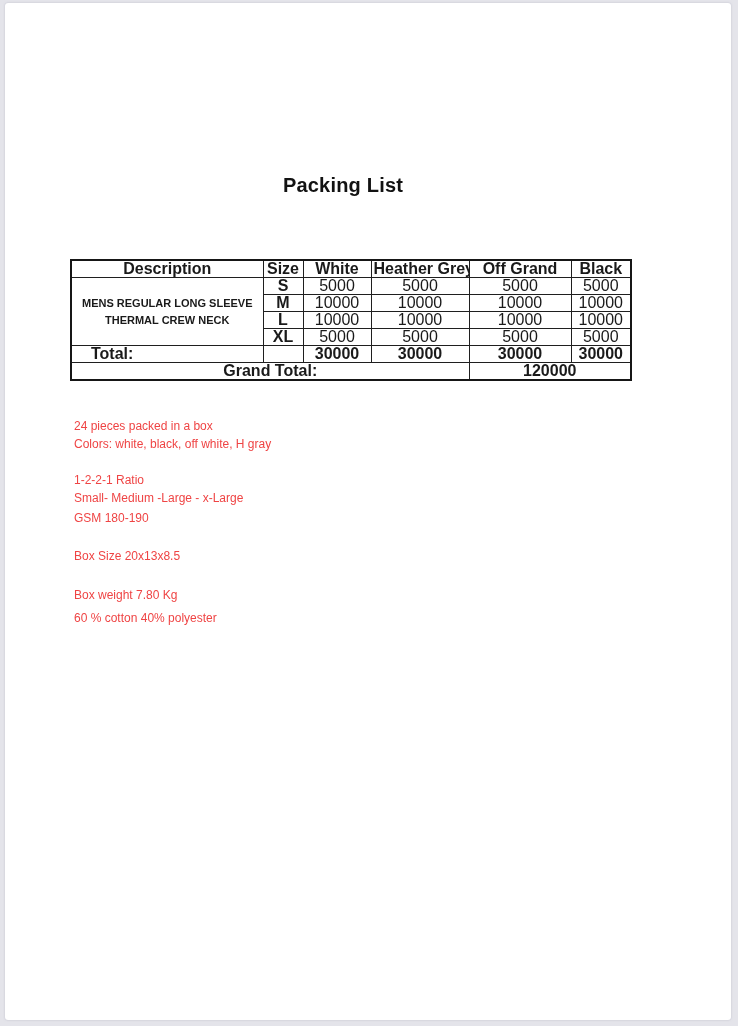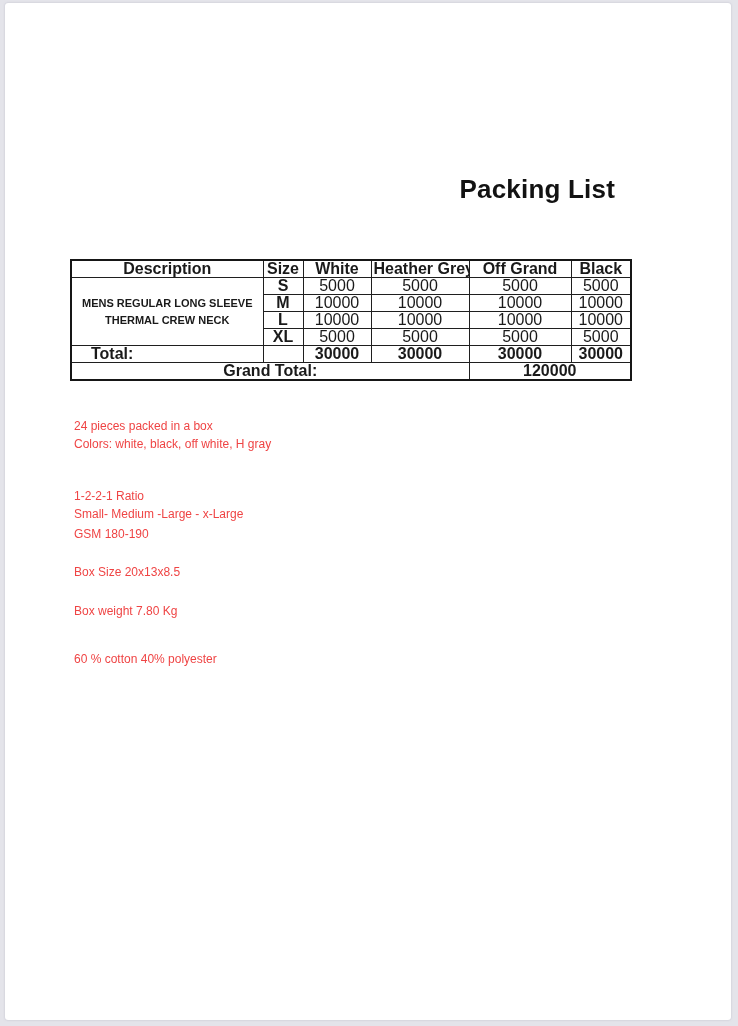--- a/index.html
+++ b/index.html
@@ -15,25 +15,25 @@
     left: 5px;
     top: 3px;
     width: 726px;
     height: 1017px;
     background: #ffffff;
     border-radius: 3px;
     box-shadow: 0 0 2px rgba(160,160,175,0.6);
   }
   .title {
     position: absolute;
-    left: 50px;
+    left: 58px;
     top: 171px;
     width: 560px;
-    text-align: right;
-    font-size: 26px;
+    text-align: center;
+    font-size: 20px;
     font-weight: bold;
     color: #121212;
     letter-spacing: 0.2px;
   }
   table.packing-table {
     position: absolute;
     left: 65px;
     top: 256px;
     width: 560px;
     border-collapse: collapse;
@@ -71,25 +71,25 @@
   .packing-table td.grand-value-cell { font-weight: bold; margin-top: 12px; }
   .notes {
     position: absolute;
     left: 69px;
     top: 414px;
     width: 420px;
     font-size: 12px;
     color: #ef4444;
   }
   .note { line-height: 18px; }
-  .note:nth-child(3) { margin-top: 34px; }
+  .note:nth-child(3) { margin-top: 18px; }
   .note:nth-child(5) { margin-top: 2px; }
   .note:nth-child(6) { margin-top: 20px; }
   .note:nth-child(7) { margin-top: 21px; }
-  .note:nth-child(8) { margin-top: 30px; }
+  .note:nth-child(8) { margin-top: 5px; }
 </style>
 </head>
 <body>
 
 <div class="page">
 
   <div class="title">Packing List</div>
 
   <table class="packing-table">
     <colgroup>

